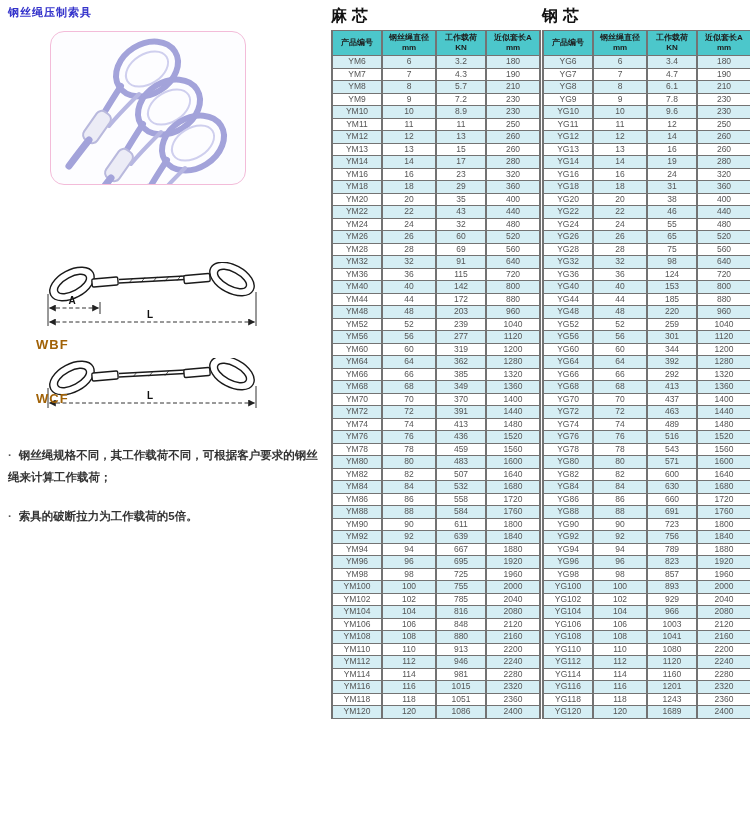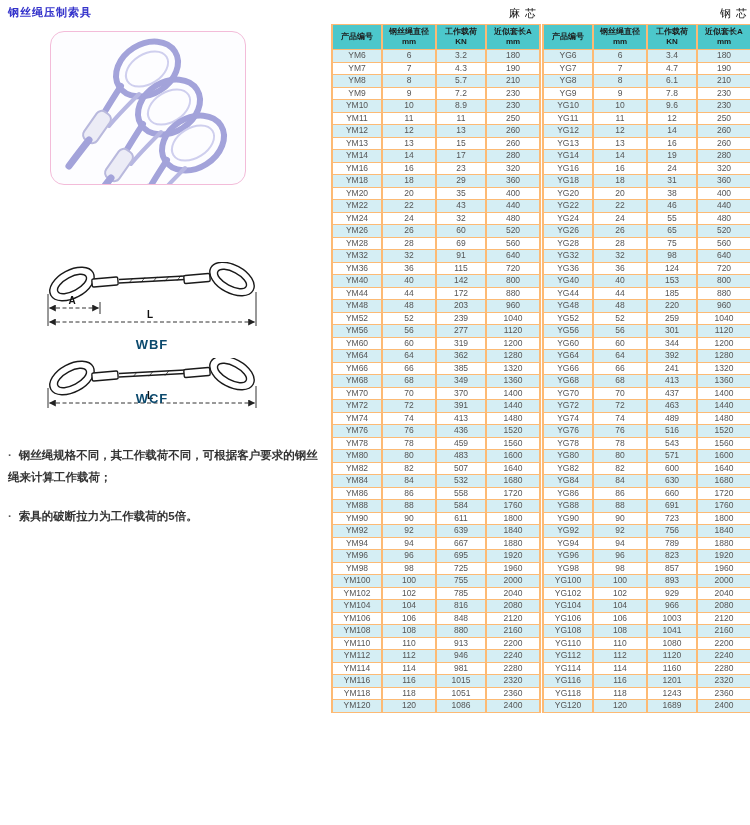--- a/index.html
+++ b/index.html
@@ -13,39 +13,39 @@
     font-size:11px; font-weight:bold; color:#3433cb; letter-spacing:1px;
   }
   .photo-box {
     position:absolute; left:50px; top:31px; width:194px; height:152px;
     border:1px solid #f3bcd9; border-radius:14px; background:#fdfdff; overflow:hidden;
   }
   .diagram { position:absolute; left:36px; width:232px; }
   #wbf-svg { top:262px; height:78px; }
   #wcf-svg { top:358px; height:54px; }
   .diagram-label {
-    position:absolute; left:36px; width:232px; text-align:center;
-    font-size:13px; font-weight:bold; color:#0c4a6e; letter-spacing:1px;
+    position:absolute; left:36px; width:232px; 
+    font-size:13px; font-weight:bold; color:#a16207; letter-spacing:1px;
   }
   #wbf-label { top:337px; }
   #wcf-label { top:391px; }
   .notes { position:absolute; left:8px; top:444px; width:314px; }
   .notes p { margin:0 0 16px 0; font-size:11.5px; font-weight:600; color:#333; line-height:1.95; }
   .note-bullet { margin-right:7px; color:#555; }
 
   .spec-table { position:absolute; top:6px; width:210px; }
   #table-0 { left:331px; }
   #table-1 { left:542px; }
   .table-caption {
-    text-align:right; font-size:11px; font-weight:normal; color:#111;
+    text-align:left; font-size:16px; font-weight:bold; color:#111;
     letter-spacing:5px; margin-bottom:3px;
   }
   .spec-table table {
     border-collapse:separate; border-spacing:2px 1px;
-    width:100%; table-layout:fixed; background:#fdba74;
+    width:100%; table-layout:fixed; background:#737373;
   }
   .spec-table th {
     background:#4cc7cb; color:#1d1d1d; font-size:8px; font-weight:bold;
     line-height:1.25; text-align:center; vertical-align:middle;
     height:21px; padding:1px 0 2px 0;
   }
   .spec-table td {
     font-size:8.5px; color:#555; text-align:center;
     height:11.5px; line-height:11.5px; padding:0;
     white-space:nowrap; overflow:hidden;
@@ -690,21 +690,21 @@
         </tr>
         <tr>
           <td>YG64</td>
           <td>64</td>
           <td>392</td>
           <td>1280</td>
         </tr>
         <tr>
           <td>YG66</td>
           <td>66</td>
-          <td>241</td>
+          <td>292</td>
           <td>1320</td>
         </tr>
         <tr>
           <td>YG68</td>
           <td>68</td>
           <td>413</td>
           <td>1360</td>
         </tr>
         <tr>
           <td>YG70</td>

